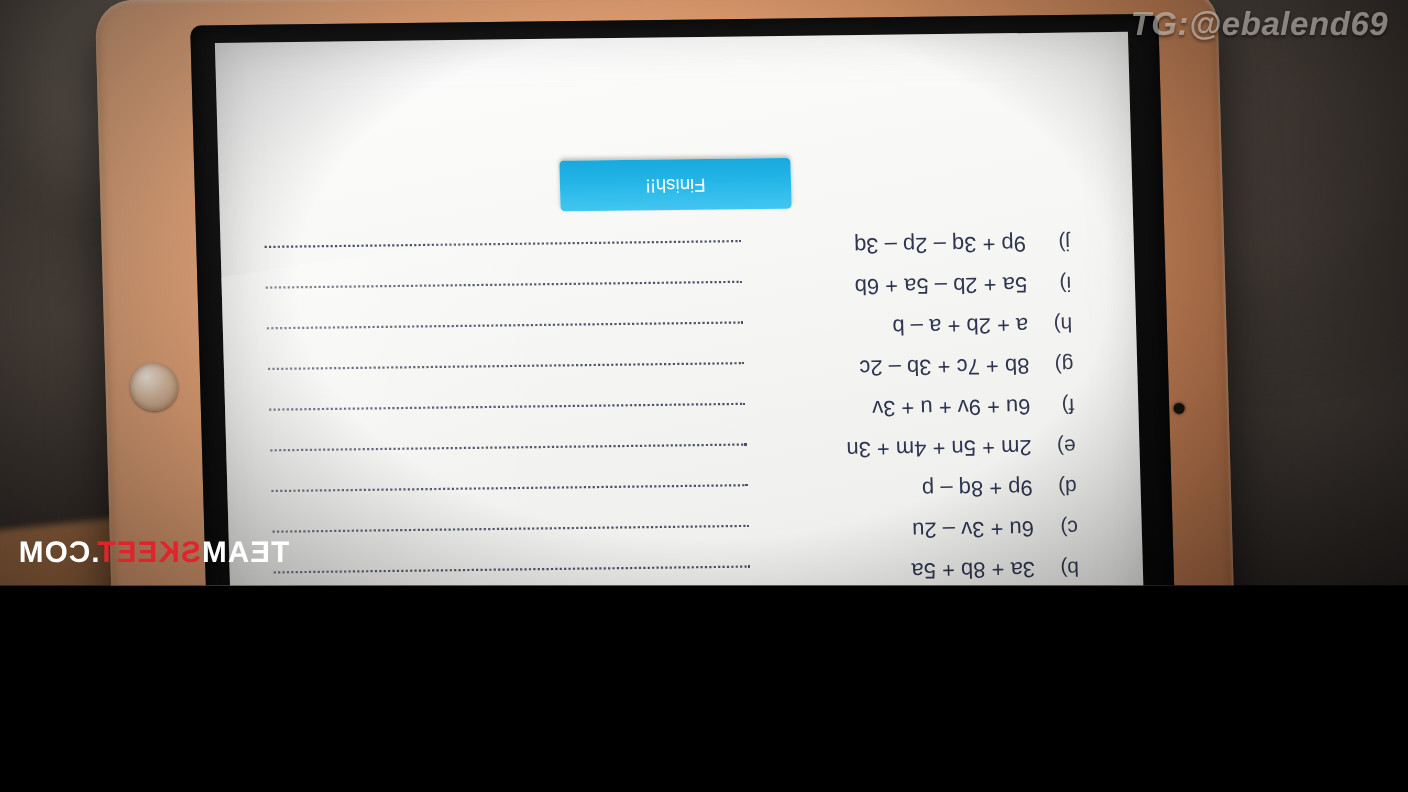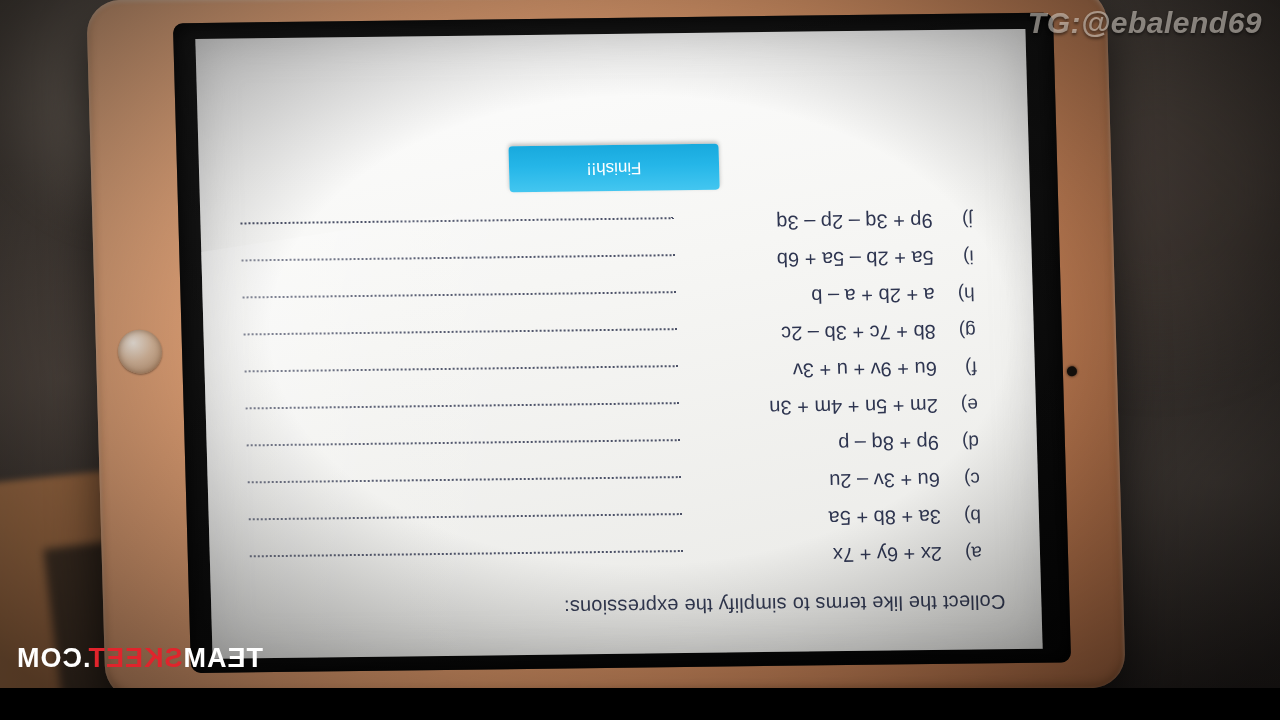--- a/index.html
+++ b/index.html
@@ -11,21 +11,21 @@
     width: 1280px;
     height: 720px;
     overflow: hidden;
     font-family: "Liberation Sans", sans-serif;
   }
 
   
   .scene {
     position: relative;
     width: 1280px;
-    height: 688px;
+    height: 532px;
     overflow: hidden;
     background:
       radial-gradient(ellipse 900px 420px at 58% 8%,  rgba(150,140,130,0.55) 0%, rgba(0,0,0,0) 70%),
       radial-gradient(ellipse 500px 300px at 5% 55%,  rgba(120,105,95,0.45) 0%, rgba(0,0,0,0) 72%),
       radial-gradient(ellipse 600px 320px at 95% 70%, rgba(110,100,92,0.40) 0%, rgba(0,0,0,0) 72%),
       linear-gradient(160deg, #5d544c 0%, #4a423c 22%, #3a332e 48%, #2c2724 72%, #241f1d 100%);
   }
   
   .scene::before {
     content: "";

